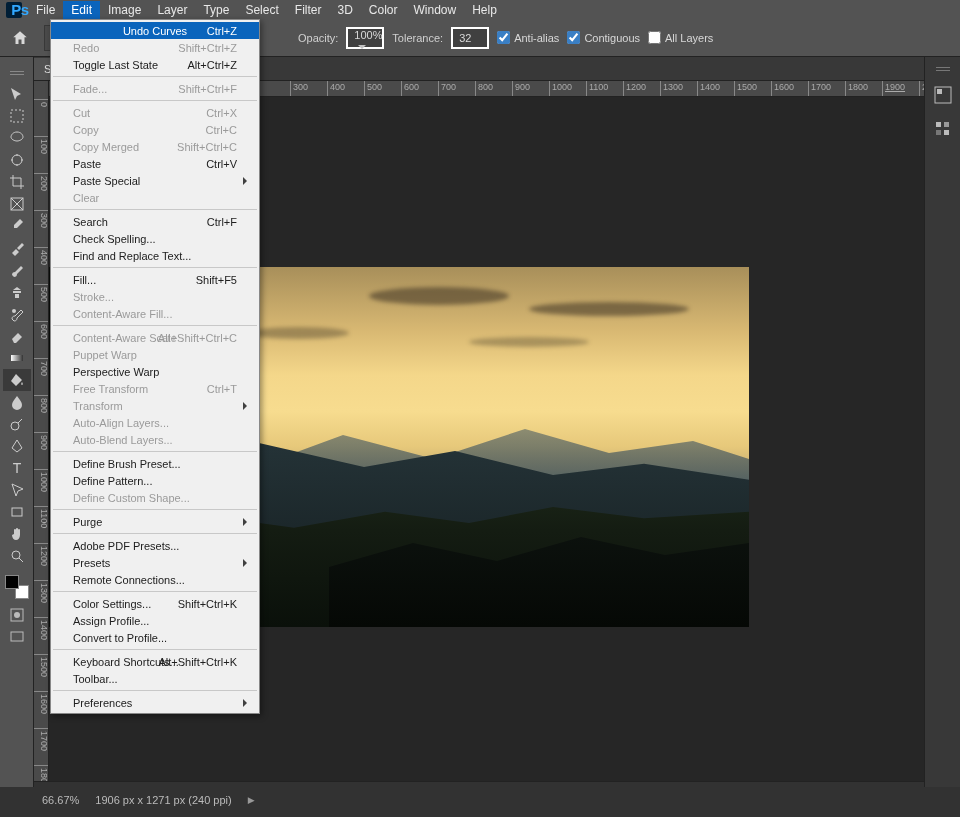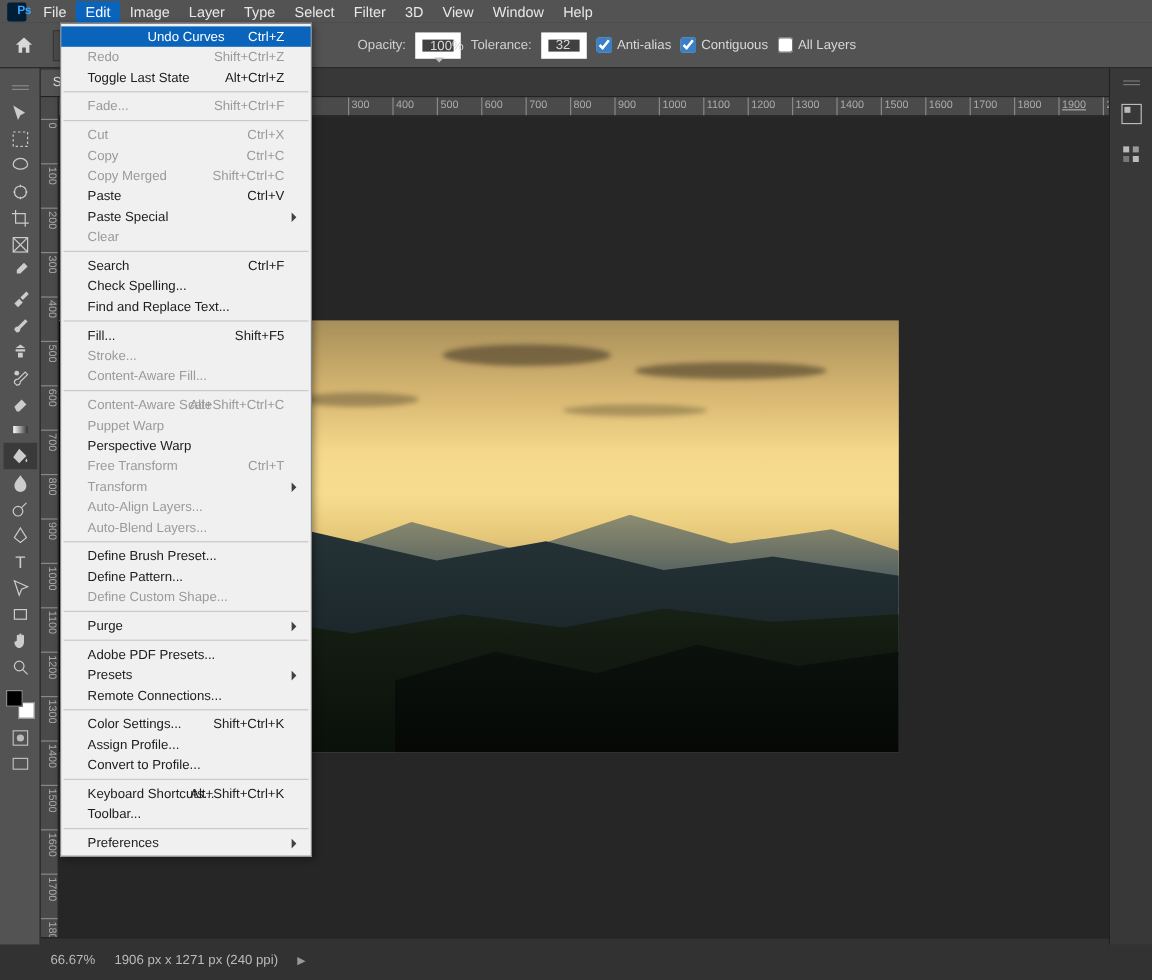--- a/index.html
+++ b/index.html
@@ -1,30 +1,30 @@
 <!DOCTYPE html>
 <html><head>
 <meta charset="utf-8">
 <style>
 * { margin:0; padding:0; box-sizing:border-box; font-family:"Segoe UI",Tahoma,sans-serif; -webkit-user-select:none; user-select:none; }
 body { width:960px; height:817px; background:#323232; overflow:hidden; position:relative; color:#d8d8d8; font-size:12px; }
 
 
 .menubar { height:19px; background:#535353; display:flex; align-items:center; padding-left:4px; position:relative; z-index:100; }
 .ps-logo { width:16px; height:16px; margin:0 6px 0 2px; background:#001e36; display:flex; align-items:center; justify-content:center; border-radius:2px; }
-.ps-logo span { color:#31a8ff; font-weight:700; font-size:10px; letter-spacing:-0.5px;padding-left:12px; }
+.ps-logo span { color:#31a8ff; font-weight:700; font-size:15px; letter-spacing:-0.5px;padding-left:12px; }
 .menu-item { padding:2px 8px; font-size:12px; color:#e8e8e8; cursor:default; }
 .menu-item.open { background:#0a64bc; color:#fff; }
 
 
 .optbar { height:38px; background:#535353; border-bottom:1px solid #222; display:flex; align-items:center; padding-left:4px; gap:8px; font-size:11px; }
 .home-btn { width:32px; height:28px; display:flex; align-items:center; justify-content:center; }
 .tool-preset { width:38px; height:26px; border:1px solid #383838; background:#4a4a4a; display:flex; align-items:center; justify-content:center; position:relative; }
 .sample { display:flex; align-items:center; gap:4px; }
-.sample select, .numbox { height:22px; background:#404040; border:6px solid #ffffff; color:#d8d8d8; font-size:11px; padding:0 4px; }
+.sample select, .numbox { height:22px; background:#404040; border:2px solid #ffffff; color:#d8d8d8; font-size:11px; padding:0 4px; }
 .numbox { width:38px; text-align:left; padding-left:6px; }
 .opt-lbl { color:#d0d0d0; }
 .chk { display:flex; align-items:center; gap:4px; }
 .chk input { accent-color:#3a7fc4; width:13px; height:13px; }
 .dd-caret::after { content:""; display:inline-block; margin-left:4px; border:4px solid transparent; border-top-color:#c0c0c0; transform:translateY(2px); }
 
 
 .toolbox { position:absolute; left:0; top:57px; width:34px; height:730px; background:#535353; border-right:1px solid #222; display:flex; flex-direction:column; align-items:center; padding-top:12px; gap:0; }
 .collapse-grip { width:30px; height:10px; background:#535353; position:relative; margin-bottom:4px; }
 .collapse-grip::before { content:""; position:absolute; left:8px; right:8px; top:2px; height:1px; background:#888; box-shadow:0 3px 0 #888; }
@@ -88,21 +88,21 @@
     </div>
   <div id="menus" style="display: flex;">
       <div class="menu-item">File</div>
       <div class="menu-item open">Edit</div>
       <div class="menu-item">Image</div>
       <div class="menu-item">Layer</div>
       <div class="menu-item">Type</div>
       <div class="menu-item">Select</div>
       <div class="menu-item">Filter</div>
       <div class="menu-item">3D</div>
-      <div class="menu-item">View</div>
+      <div class="menu-item">Color</div>
       <div class="menu-item">Window</div>
       <div class="menu-item">Help</div>
     </div>
 </div>
 
 <div class="optbar">
   <div class="home-btn">
     <svg viewBox="0 0 24 24" width="18" height="18" fill="#d8d8d8">
         <path d="M12 3l9 8h-3v9h-4v-6h-4v6H6v-9H3z"></path>
       </svg>

